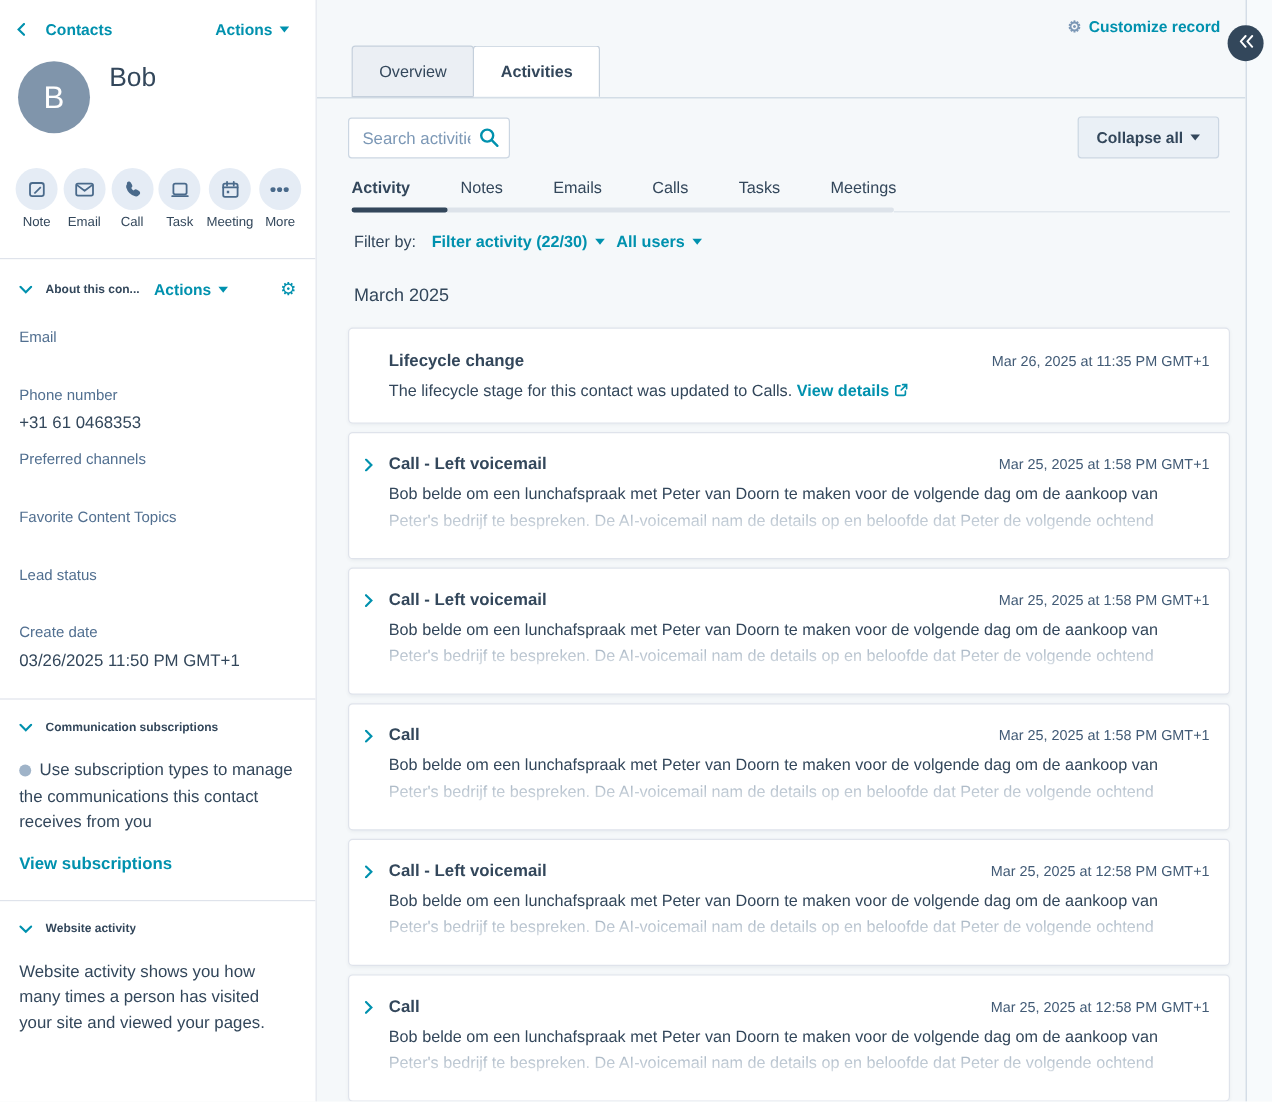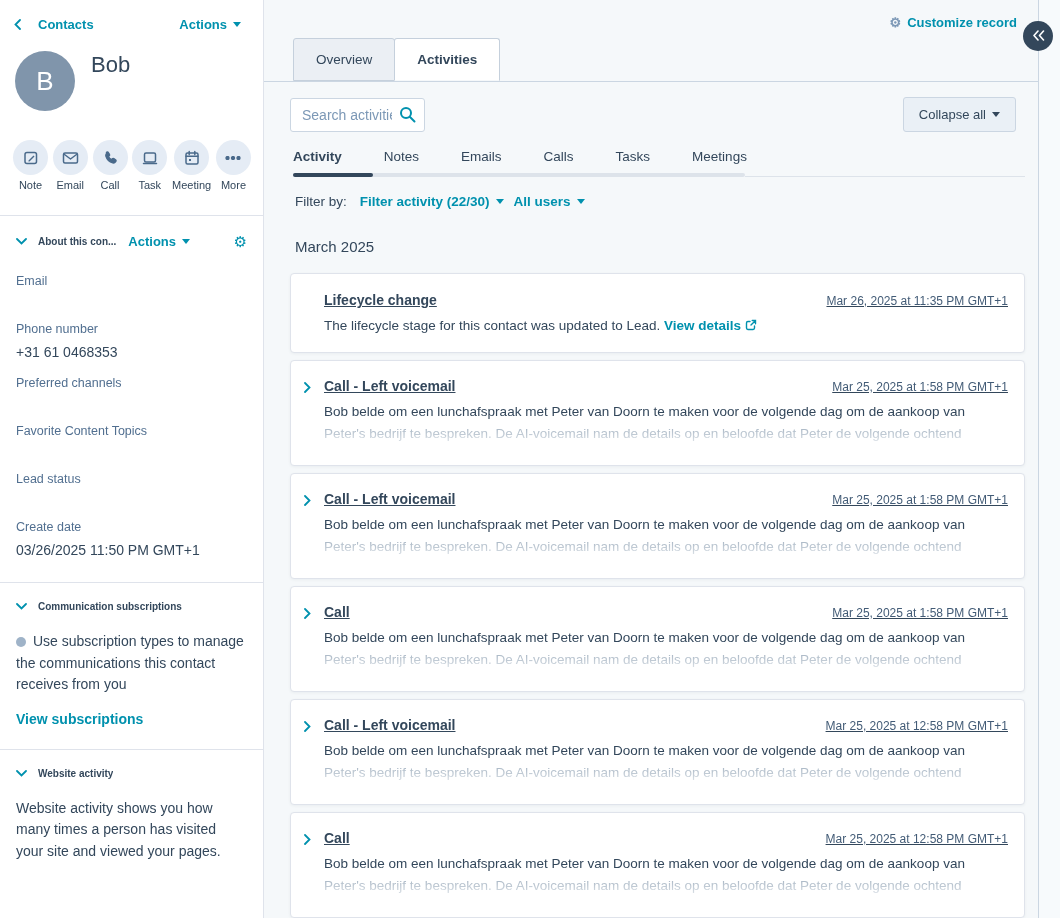--- a/index.html
+++ b/index.html
@@ -46,37 +46,37 @@
   .customize .gear { color:#7c98b6; font-size:13px; }
   .tabbar { display:flex; margin-top:38px; padding-left:29px; border-bottom:1px solid #cbd6e2; }
   .tab { height:43px; line-height:42px; padding:0 22px; font-size:13.5px; color:#33475b; border:1px solid #c5d0dc; border-radius:3px 3px 0 0; background:#ebeff4; cursor:pointer; }
   .tab + .tab { border-left:1px solid #c5d0dc; margin-left:-1px; }
   .tab.active { background:#fff; font-weight:700; margin-bottom:-1px; border-bottom:1px solid #f5f8fa; }
   .toolbar { display:flex; justify-content:space-between; align-items:center; margin:15px 22px 0 26px; }
   .search-wrap { position:relative; }
   .search-input { width:135px; height:34px; border:1px solid #cbd6e2; border-radius:3px; padding:0 32px 0 11px; font-size:14px; color:#33475b; background:#fff; font-family:"Liberation Sans", sans-serif; }
   .search-input::placeholder { color:#7c98b6; opacity:1; }
   .search-icon { position:absolute; right:9px; top:8px; cursor:pointer; }
-  .collapse-btn { height:35px; padding:0 15px; background:#eaf0f6; border:1px solid #cbd6e2; border-radius:3px; color:#33475b; font-size:13px; font-weight:400; display:inline-flex; align-items:center; cursor:pointer; font-family:"Liberation Sans", sans-serif; }
+  .collapse-btn { height:35px; padding:0 15px; background:#eaf0f6; border:1px solid #cbd6e2; border-radius:3px; color:#33475b; font-size:13px; font-weight:700; display:inline-flex; align-items:center; cursor:pointer; font-family:"Liberation Sans", sans-serif; }
   .subtabs { display:flex; margin:17px 0 0 29px; }
   .subtab { font-size:13.5px; color:#33475b; margin-right:42px; cursor:pointer; white-space:nowrap; }
   .subtab.active { font-weight:700; }
   .subtab-track { display:flex; align-items:flex-end; margin:9px 13px 0 29px; }
   .track-thick { width:452px; height:4px; background:#dde3ea; border-radius:2px; position:relative; }
   .track-active { position:absolute; left:0; top:0; width:80px; height:4px; background:#33475b; border-radius:2px; }
   .track-thin { flex:1; height:1px; background:#dde3ea; }
   .filter-row { display:flex; align-items:center; margin:17px 0 0 31px; font-size:13.5px; }
   .filter-label { color:#33475b; }
   .filter-row .teal-link { font-size:13.5px; margin-left:13px; }
   .filter-row .teal-link + .teal-link { margin-left:10px; }
   .month-header { margin:29px 0 0 31px; font-size:15px; color:#33475b; }
   .timeline { margin:18px 22px 0 26px; width:735px; display:flex; flex-direction:column; gap:7px; }
   .card { background:#fff; border:1px solid #dfe3eb; border-radius:4px; box-shadow:0 1px 3px rgba(45,62,80,0.06); position:relative; padding:17px 16px 22px 33px; }
   .card.lifecycle { padding:18px 16px 17px 33px; }
-  .card-head { display:flex; align-items:baseline;text-decoration:underline; }
+  .card-head { display:flex; align-items:baseline; }
   .card-title { font-size:14px; font-weight:700; color:#33475b; }
   .card-ts { margin-left:auto; font-size:12px; color:#425b76; white-space:nowrap; padding-left:12px; }
   .expand-chevron { position:absolute; left:13px; top:21px; color:#0091ae; cursor:pointer; display:inline-flex; }
   .card-body { margin-top:9px; font-size:13.5px; color:#33475b; line-height:18px; }
   .card-line { white-space:nowrap; overflow:hidden; }
   .card-line2 { margin-top:4px; color:#8fa1b3; -webkit-mask-image:linear-gradient(to bottom, rgba(0,0,0,0.85), rgba(0,0,0,0.3)); mask-image:linear-gradient(to bottom, rgba(0,0,0,0.85), rgba(0,0,0,0.3)); }
   .view-details { color:#0091ae; font-weight:700; cursor:pointer; }
   .ext-icon { display:inline-flex; margin-left:4px; vertical-align:-1px; }
 
   
@@ -286,21 +286,21 @@
     </div>
 
     <div class="month-header">March 2025</div>
 
     <div class="timeline" id="timeline">
         <div class="card lifecycle">
           <div class="card-head">
             <span class="card-title">Lifecycle change</span>
             <span class="card-ts">Mar 26, 2025 at 11:35 PM GMT+1</span>
           </div>
-          <div class="card-body"><span>The lifecycle stage for this contact was updated to Lead. </span><span class="view-details">View details</span><span class="ext-icon">
+          <div class="card-body"><span>The lifecycle stage for this contact was updated to Calls. </span><span class="view-details">View details</span><span class="ext-icon">
               <svg width="12" height="12" viewBox="0 0 12 12">
                 <path d="M5 2.5H2.9c-.8 0-1.4.6-1.4 1.4v5.2c0 .8.6 1.4 1.4 1.4h5.2c.8 0 1.4-.6 1.4-1.4V7" stroke="#0091ae" stroke-width="1.4" fill="none" stroke-linecap="round"></path>
                 <path d="M7.2 1.5h3.3v3.3M10.3 1.7L6 6" stroke="#0091ae" stroke-width="1.4" fill="none" stroke-linecap="round"></path>
               </svg>
             </span></div>
         </div>
         <div class="card call">
           <span class="expand-chevron">
             <svg width="7" height="11" viewBox="0 0 7 11">
               <path d="M1 1l4.5 4.5L1 10" stroke="#0091ae" stroke-width="1.8" fill="none" stroke-linecap="round"></path>

